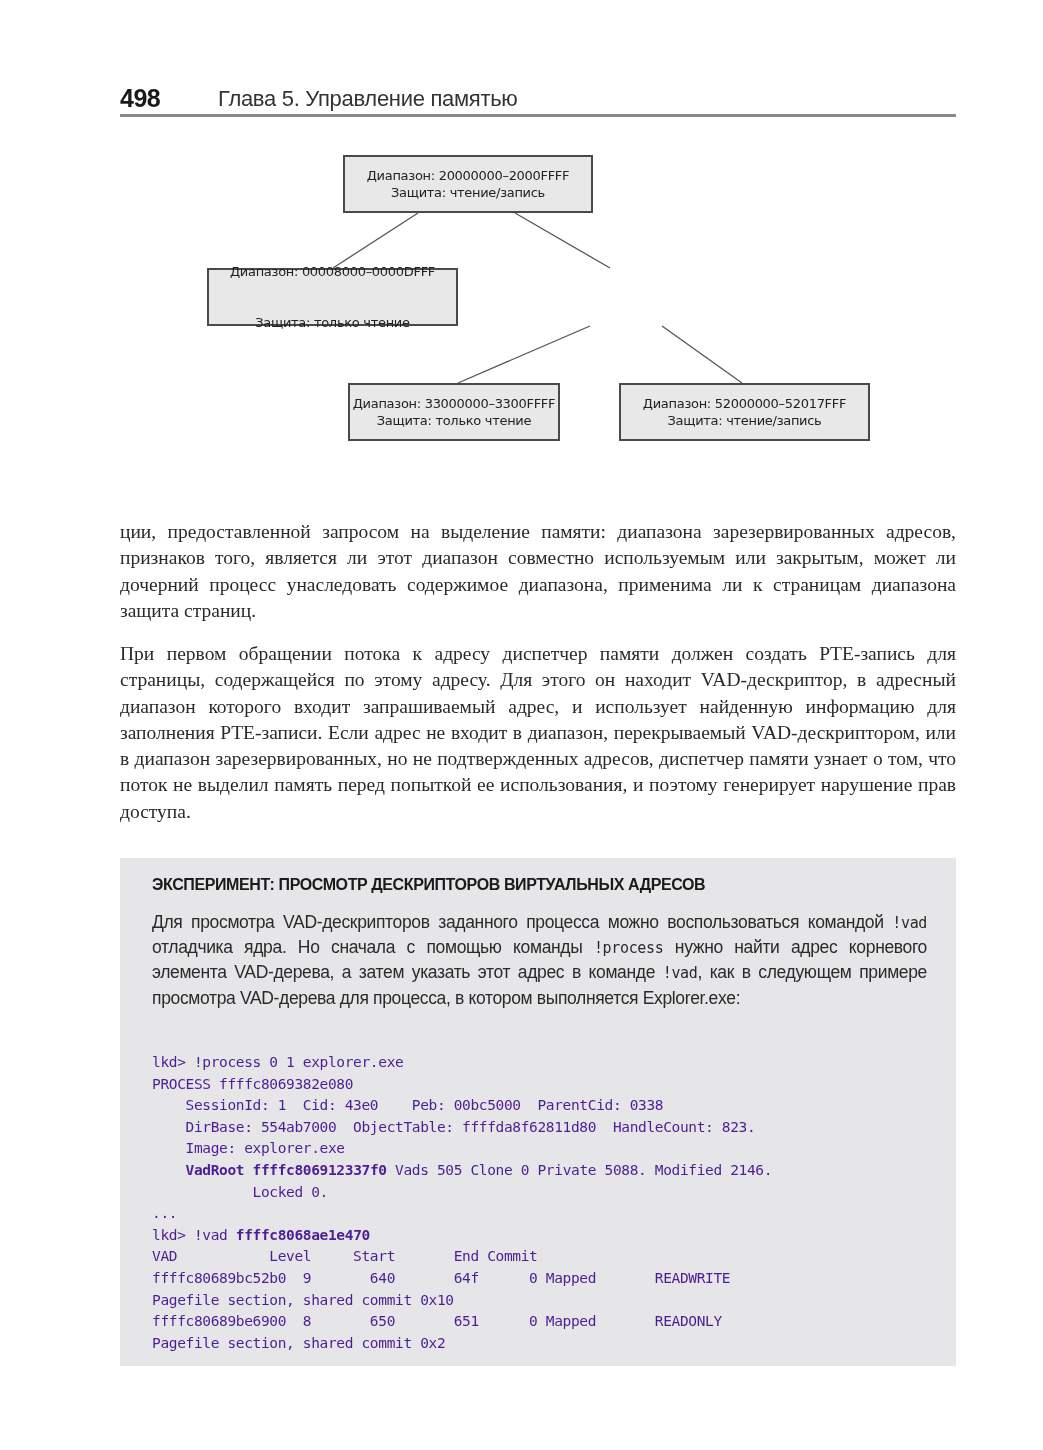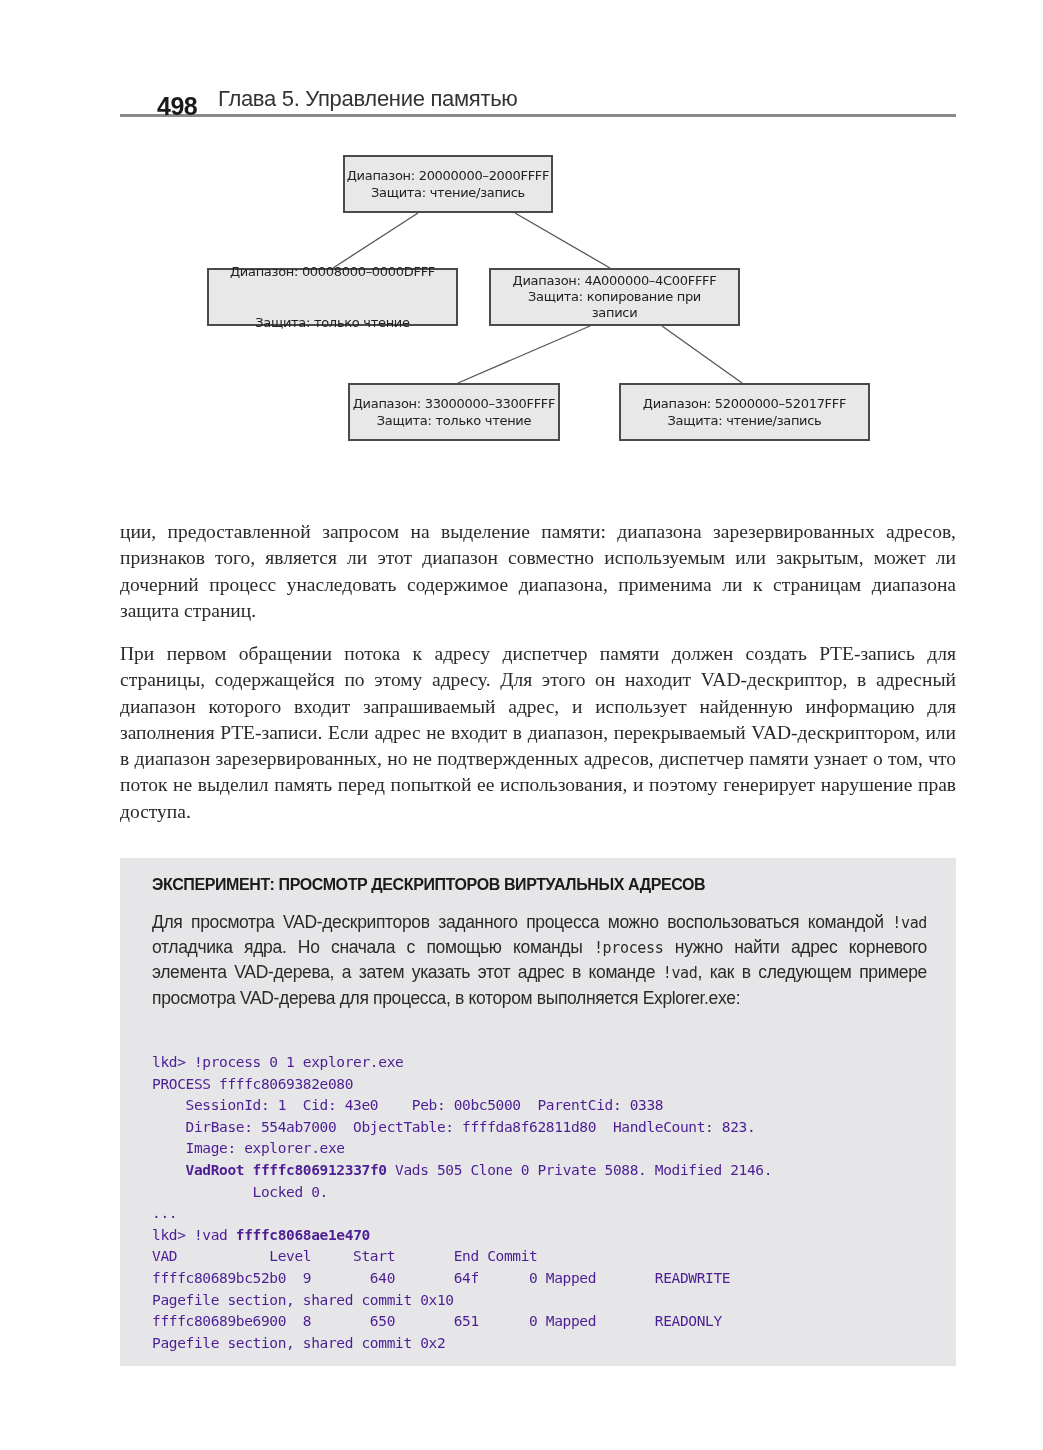--- a/index.html
+++ b/index.html
@@ -1,18 +1,18 @@
 <!DOCTYPE html>
 <html><head>
 <meta charset="utf-8">
 <style>
   html, body { margin:0; padding:0; background:#ffffff; }
   body { width:1043px; height:1450px; position:relative; overflow:hidden; color:#222; }
   .header { position:absolute; left:120px; top:78px; width:836px; height:36px; border-bottom:3px solid #8a8a8a; }
-  .page-num { position:absolute; left:0; top:14px; font-family:"Liberation Sans", sans-serif; font-weight:bold; font-size:25px; color:#1a1a1a; letter-spacing:-0.5px;margin-left:37px; }
+  .page-num { position:absolute; left:0; top:6px; font-family:"Liberation Sans", sans-serif; font-weight:bold; font-size:25px; color:#1a1a1a; letter-spacing:-0.5px; }
   .chapter { position:absolute; left:98px; top:8px; font-family:"Liberation Sans", sans-serif; font-size:22px; color:#333; letter-spacing:-0.3px; }
 
   .diagram { position:absolute; left:0; top:0; width:1043px; height:520px; }
   .node { position:absolute; background:#e8e8e8; border:2px solid #4a4a4a; font-family:"DejaVu Sans", sans-serif; font-size:13px; color:#222; text-align:center; display:flex; flex-direction:column; justify-content:center; line-height:17px; box-sizing:border-box; letter-spacing:-0.3px; }
   .caption { position:absolute; left:0; width:1043px; top:461px; text-align:center; font-family:"Liberation Sans", sans-serif; font-size:17px; color:#222; }
   .caption b { font-weight:bold; }
 
   .para { position:absolute; left:120px; width:836px; font-family:"Liberation Serif", serif; font-size:19.5px; line-height:26.3px; color:#2a2a2a; text-align:justify; }
 
   .box { position:absolute; left:120px; top:858px; width:836px; height:508px; background:#e6e6e8; }
@@ -31,32 +31,27 @@
 </div>
 
 <div class="diagram">
   <svg width="1043" height="520" style="position:absolute;left:0;top:0;">
     <line x1="418" y1="213" x2="333" y2="268" stroke="#555" stroke-width="1.3"></line>
     <line x1="515" y1="213" x2="610" y2="268" stroke="#555" stroke-width="1.3"></line>
     <line x1="590" y1="326" x2="458" y2="383" stroke="#555" stroke-width="1.3"></line>
     <line x1="662" y1="326" x2="742" y2="383" stroke="#555" stroke-width="1.3"></line>
   </svg>
 
-  <div class="node" style="left:343px;top:155px;width:210px;height:58px;">
+  <div class="node" style="left:343px;top:155px;width:250px;height:58px;">
     <span>Диапазон: 20000000–2000FFFF</span>
     <span>Защита: чтение/запись</span>
   </div>
   <div class="node" style="left:207px;top:268px;width:251px;height:58px;gap:34px;">
     <span>Диапазон: 00008000–0000DFFF</span>
     <span>Защита: только чтение</span>
-  </div>
-  <div class="node" style="left:489px;top:268px;width:251px;height:58px;line-height:16px;">
-    <span>Диапазон: 4A000000–4C00FFFF</span>
-    <span>Защита: копирование при</span>
-    <span>записи</span>
   </div>
   <div class="node" style="left:348px;top:383px;width:212px;height:58px;">
     <span>Диапазон: 33000000–3300FFFF</span>
     <span>Защита: только чтение</span>
   </div>
   <div class="node" style="left:619px;top:383px;width:251px;height:58px;">
     <span>Диапазон: 52000000–52017FFF</span>
     <span>Защита: чтение/запись</span>
   </div>
 

